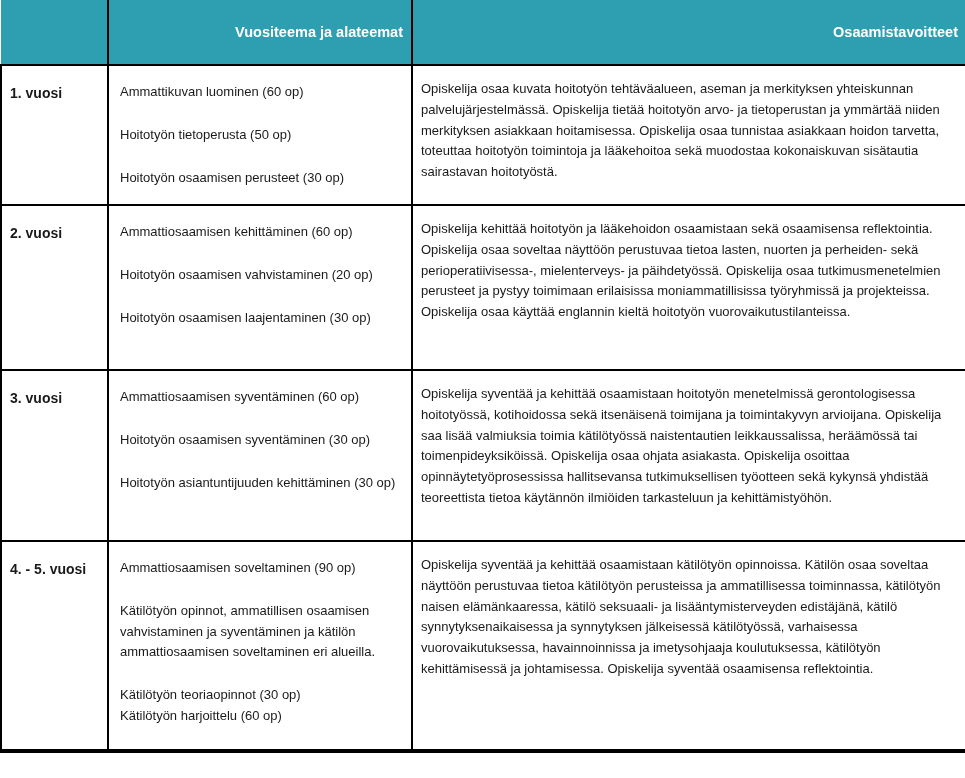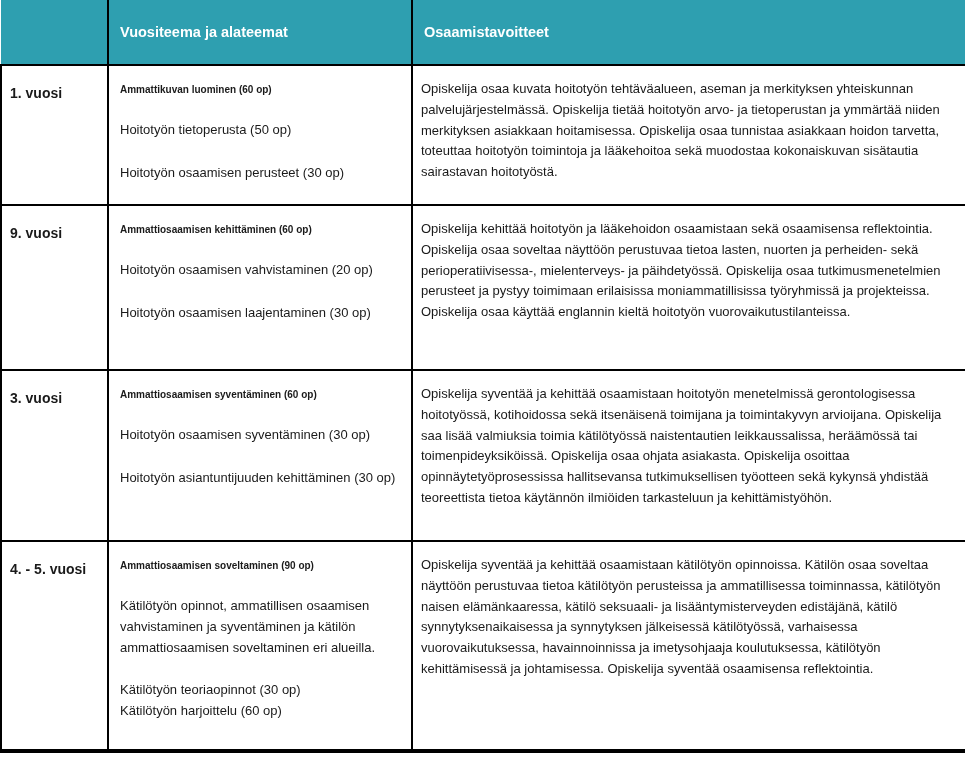--- a/index.html
+++ b/index.html
@@ -24,21 +24,21 @@
   col.c-theme { width: 304px; }
   col.c-obj   { width: 554px; }
 
   
   thead th {
     background: var(--header-bg, #2E9FB0);
     color: var(--header-text, #ffffff);
     height: 64px;
     font-size: 14.5px;
     font-weight: bold;
-    text-align: left;
+    text-align: right;
     vertical-align: middle;
     padding: 0 8px 0 11px;
     border: 2px solid #000;
     border-top: none;
   }
   thead th:first-child { border-left: none; }
   thead th:last-child  { border-right: none; margin-left: 39px; }
 
   tbody td {
     border: 2px solid var(--border, #000);
@@ -50,22 +50,22 @@
 
   td.year-cell {
     padding: 16px 4px 8px 8px;
     font-weight: bold;
     font-size: 14px;
   }
   td.theme-cell { padding: 16px 8px 8px 11px; }
   td.obj-cell   { padding: 13px 12px 8px 8px; }
 
   .theme-title {
-    font-weight: bold;
-    font-size: 10px;
+    font-weight: normal;
+    font-size: 13px;
     margin: 0 0 22px 0;
   }
   .theme-item {
     margin: 0 0 22px 0;
     white-space: pre-line;
   }
   .theme-item:last-child { margin-bottom: 0; }
   .obj-text { margin: 0; }
 
   tr.row-1 { height: 140px; padding-left: 28px; }
@@ -98,21 +98,21 @@
           <p class="theme-title">Ammattikuvan luominen (60 op)</p>
           <p class="theme-item">Hoitotyön tietoperusta (50 op)</p>
           <p class="theme-item">Hoitotyön osaamisen perusteet (30 op)</p>
         </td>
         <td class="obj-cell">
           <p class="obj-text">Opiskelija osaa kuvata hoitotyön tehtäväalueen, aseman ja merkityksen yhteiskunnan palvelujärjestelmässä. Opiskelija tietää hoitotyön arvo- ja tietoperustan ja ymmärtää niiden merkityksen asiakkaan hoitamisessa. Opiskelija osaa tunnistaa asiakkaan hoidon tarvetta, toteuttaa hoitotyön toimintoja ja lääkehoitoa sekä muodostaa kokonaiskuvan sisätautia sairastavan hoitotyöstä.</p>
         </td>
       </tr>
 
       <tr class="row-2">
-        <td class="year-cell">9. vuosi</td>
+        <td class="year-cell">2. vuosi</td>
         <td class="theme-cell">
           <p class="theme-title">Ammattiosaamisen kehittäminen (60 op)</p>
           <p class="theme-item">Hoitotyön osaamisen vahvistaminen (20 op)</p>
           <p class="theme-item">Hoitotyön osaamisen laajentaminen (30 op)</p>
         </td>
         <td class="obj-cell">
           <p class="obj-text">Opiskelija kehittää hoitotyön ja lääkehoidon osaamistaan sekä osaamisensa reflektointia. Opiskelija osaa soveltaa näyttöön perustuvaa tietoa lasten, nuorten ja perheiden- sekä perioperatiivisessa-, mielenterveys- ja päihdetyössä. Opiskelija osaa tutkimusmenetelmien perusteet ja pystyy toimimaan erilaisissa moniammatillisissa työryhmissä ja projekteissa. Opiskelija osaa käyttää englannin kieltä hoitotyön vuorovaikutustilanteissa.</p>
         </td>
       </tr>
 

